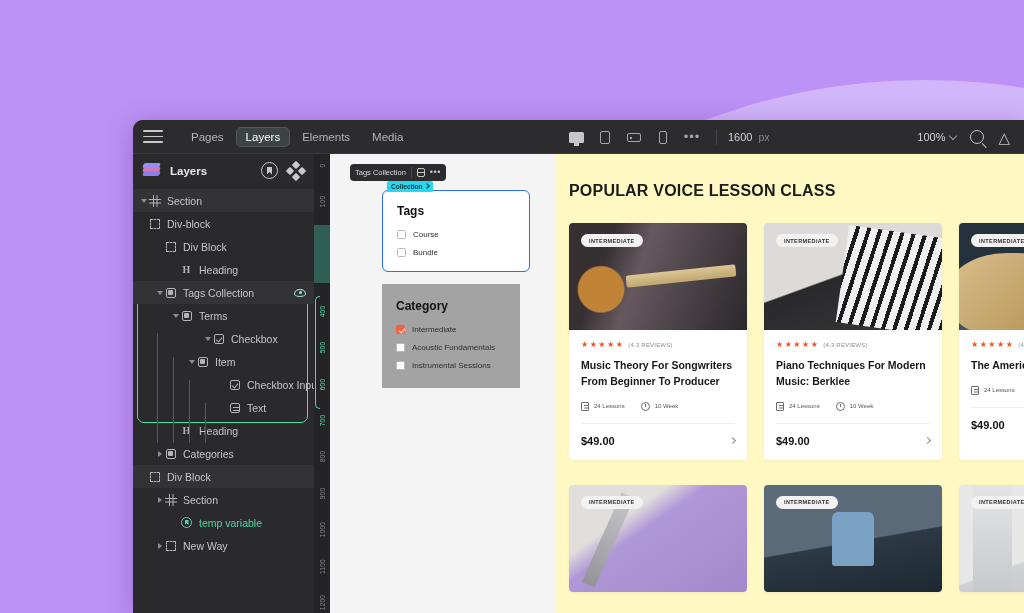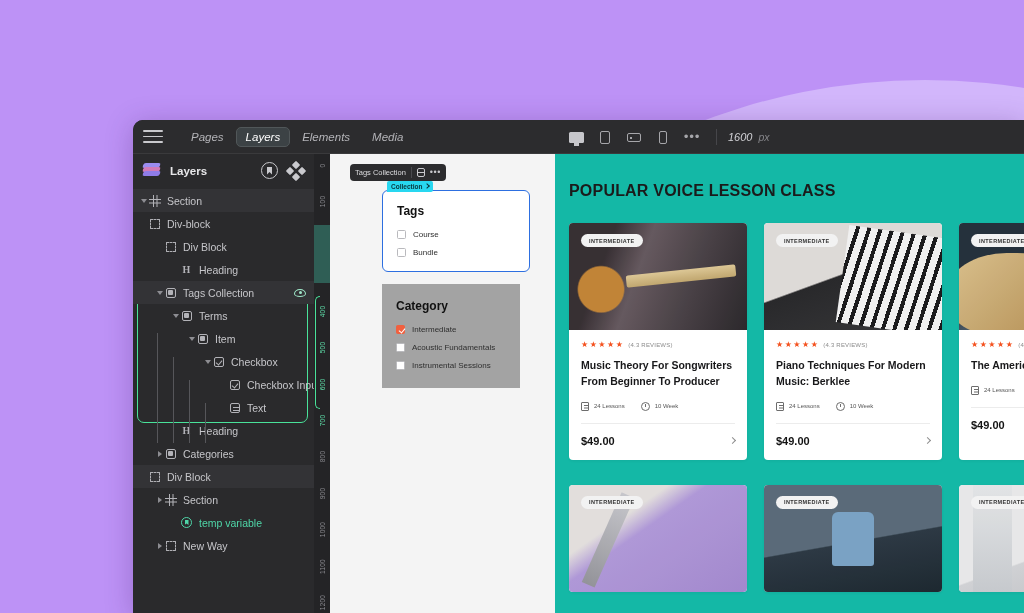--- a/index.html
+++ b/index.html
@@ -37,21 +37,20 @@
   
   .topbar {
     height: 34px;
     background: #2c2c2e;
     display: flex;
     align-items: center;
     flex: 0 0 34px;
     border-bottom: 1px solid #3a3a3c;
     padding-left: 10px;
     position: relative;
-    font-style: italic;
   }
   .hamburger { width: 20px; height: 13px; display: flex; flex-direction: column;
     justify-content: space-between; margin-right: 18px; cursor: pointer; }
   .hamburger i { display: block; height: 1.6px; background: #c9c9cd; border-radius: 1px; }
 
   .nav-tabs { display: flex; align-items: center; gap: 2px; }
   .nav-tab {
     font-size: 11.5px; color: #b4b4b8; padding: 4px 10px;
     border-radius: 5px; cursor: pointer; white-space: nowrap;
   }
@@ -204,21 +203,21 @@
   .chk-box.checked::after { content:''; position:absolute; left:2.6px; top:1px; width:3px;height:5px;
      border-right:1.3px solid #fff; border-bottom:1.3px solid #fff; transform: rotate(40deg); }
   .chk-lbl { font-size: 8px; color: #2e2e2e; }
 
   .cat-card {
     position: absolute; left: 52px; top: 130px; width: 138px;
     background: #a3a3a3; padding: 15px 14px 18px 14px; z-index: 4;
   }
 
   
-  .store { position: absolute; left: 225px; top: 0; right: 0; bottom: 0; background: #14b8a6;
+  .store { position: absolute; left: 225px; top: 0; right: 0; bottom: 0; background: #fef9c3;
     padding: 28px 0 0 14px; }
   .store-h1 { font-size: 16px; font-weight: 700; color: #1b1b1b; letter-spacing: .2px; margin-bottom: 23px; }
   .card-grid { display: flex; gap: 17px; }
   .ccard { width: 178px; flex: 0 0 178px; background: #fff; border-radius: 4px; overflow: hidden;
     box-shadow: 0 1px 3px rgba(0,0,0,.06); }
   .ccard .thumb { height: 107px; position: relative; overflow: hidden; }
   .badge {
     position: absolute; left: 12px; top: 11px; background: #f2f2f2; border-radius: 9px;
     font-size: 5.5px; letter-spacing: .4px; font-weight: 700; color: #303030;
     padding: 3.5px 8px;
@@ -305,20 +304,28 @@
           <div class="phone"></div>
         </div>
       <div class="dev-ico">
           <div class="dots3">•••</div>
         </div>
       <div class="tb-sep"></div>
       <div class="px-val">1600</div>
       <div class="px-unit">px</div>
     </div>
 
+    <div class="tb-right">
+      <div style="display:flex;align-items:center;">
+        <span class="zoom-val">100%</span>
+        <span class="chev"></span>
+      </div>
+      <div class="srch"></div>
+      <div class="warn">△</div>
+    </div>
   </div>
 
   <div class="app-body">
 
     <div class="left-panel">
       <div class="lp-head">
         <div class="layers-glyph">
           <span class="lg1"></span>
             <span class="lg2"></span>
             <span class="lg3"></span>
@@ -383,34 +390,34 @@
             </div>
             <div class="tnode">
               <span style="width:38px;flex:0 0 38px"></span>
               <span class="arrow down"></span>
               <span class="nicon">
                 <span class="i-coll"></span>
               </span>
               <span class="tlabel">Terms</span>
             </div>
             <div class="tnode">
+              <span style="width:70px;flex:0 0 70px"></span>
+              <span class="arrow down"></span>
+              <span class="nicon">
+                <span class="i-chk"></span>
+              </span>
+              <span class="tlabel">Checkbox</span>
+            </div>
+            <div class="tnode">
               <span style="width:54px;flex:0 0 54px"></span>
               <span class="arrow down"></span>
               <span class="nicon">
                 <span class="i-coll"></span>
               </span>
               <span class="tlabel">Item</span>
-            </div>
-            <div class="tnode">
-              <span style="width:70px;flex:0 0 70px"></span>
-              <span class="arrow down"></span>
-              <span class="nicon">
-                <span class="i-chk"></span>
-              </span>
-              <span class="tlabel">Checkbox</span>
             </div>
             <div class="tnode">
               <span style="width:86px;flex:0 0 86px"></span>
               <span class="arrow "></span>
               <span class="nicon">
                 <span class="i-chk"></span>
               </span>
               <span class="tlabel">Checkbox Input</span>
             </div>
             <div class="tnode">

